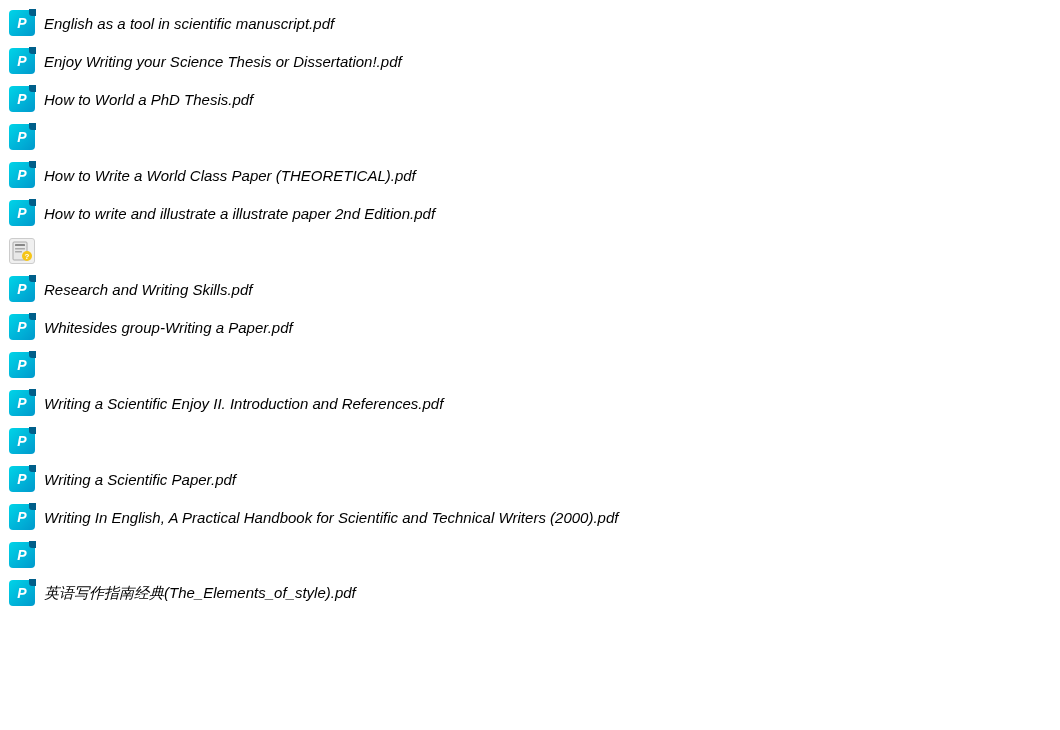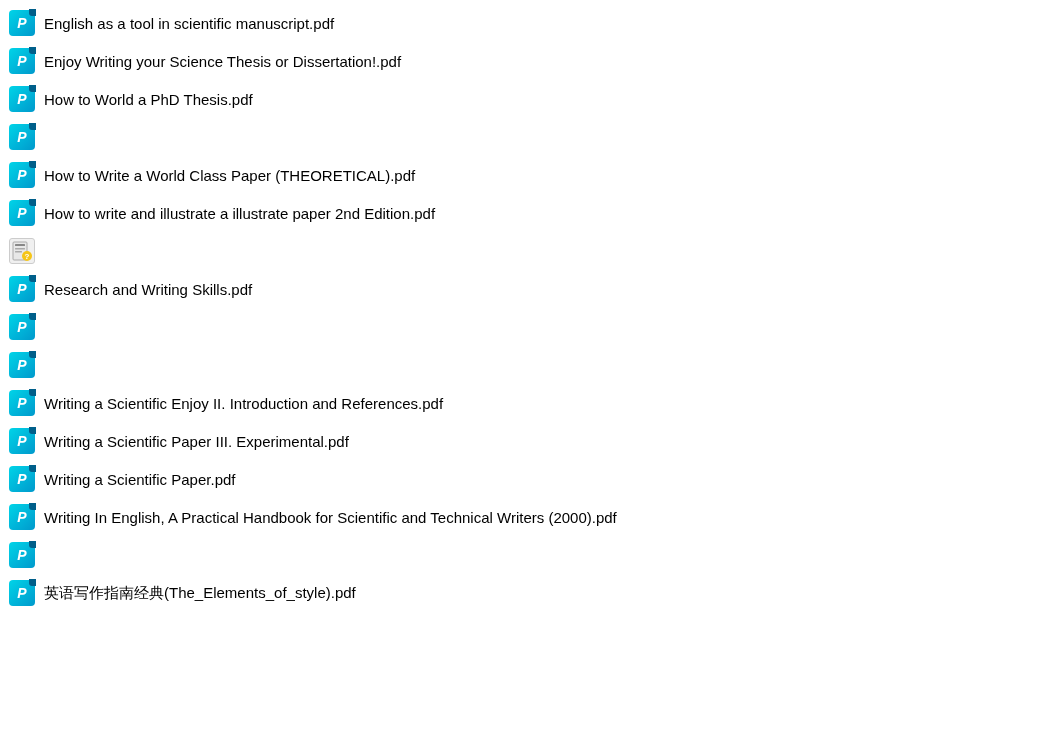--- a/index.html
+++ b/index.html
@@ -111,20 +111,21 @@
       color: white;
       font-weight: bold;
       font-size: 10px;
       position: relative;
     }
 
     .file-name {
       font-size: 15px;
       color: #000;
       white-space: nowrap;
+      font-style: italic;
     }
   </style>
 </head>
 <body>
 
 <div class="file-list">
 <div class="file-item">
       <div class="file-icon">
         <div class="icon-pdf">
           <em>P</em>
@@ -191,20 +192,21 @@
         </div>
       </div>
       <span class="file-name">Research and Writing Skills.pdf</span>
     </div>
     <div class="file-item">
       <div class="file-icon">
         <div class="icon-pdf">
           <em>P</em>
         </div>
       </div>
+      <span class="file-name">Whitesides group-Writing a Paper.pdf</span>
     </div>
     <div class="file-item">
       <div class="file-icon">
         <div class="icon-pdf">
           <em>P</em>
         </div>
       </div>
     </div>
     <div class="file-item">
       <div class="file-icon">
@@ -213,21 +215,20 @@
         </div>
       </div>
       <span class="file-name">Writing a Scientific Enjoy II. Introduction and References.pdf</span>
     </div>
     <div class="file-item">
       <div class="file-icon">
         <div class="icon-pdf">
           <em>P</em>
         </div>
       </div>
-      <span class="file-name">Writing a Scientific Paper III. Experimental.pdf</span>
     </div>
     <div class="file-item">
       <div class="file-icon">
         <div class="icon-pdf">
           <em>P</em>
         </div>
       </div>
       <span class="file-name">Writing a Scientific Paper.pdf</span>
     </div>
     <div class="file-item">

